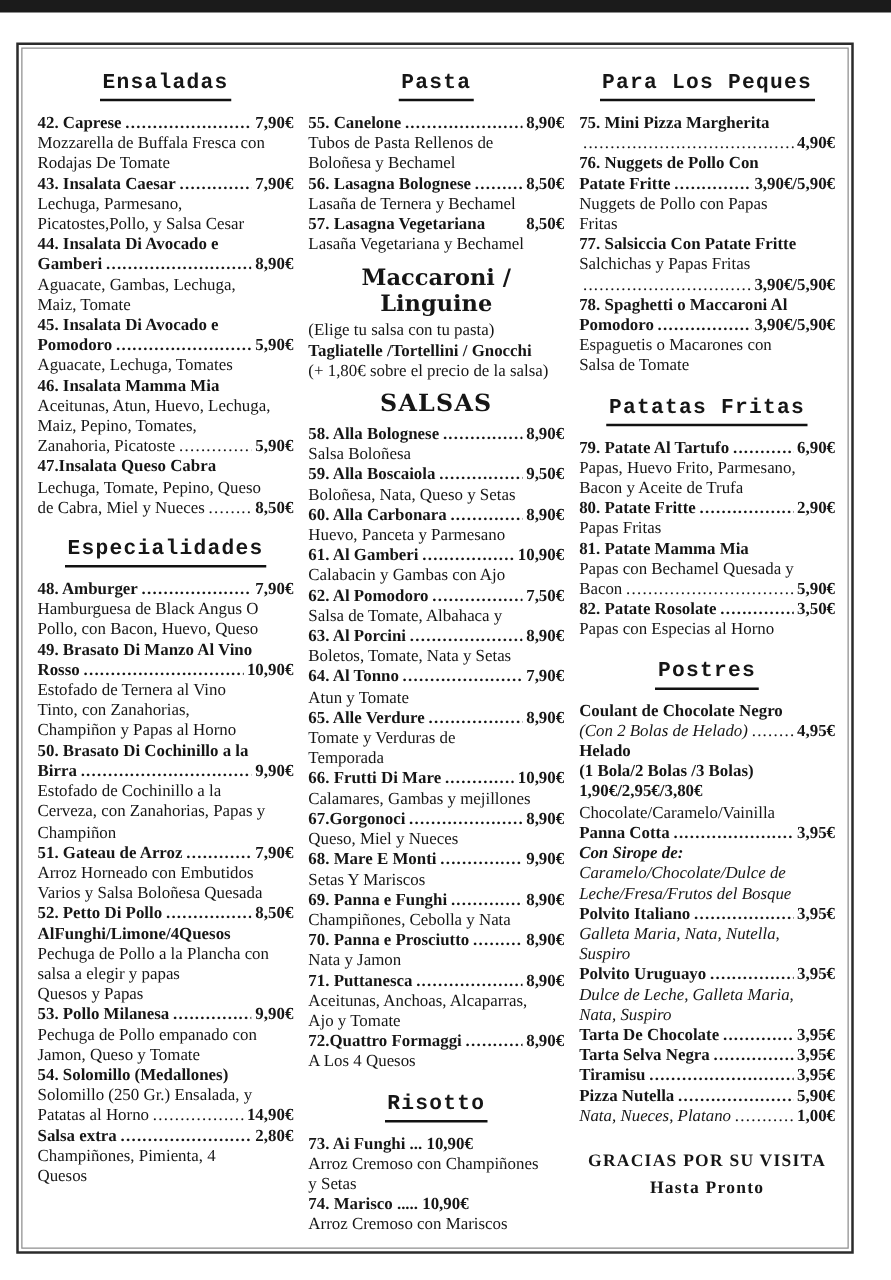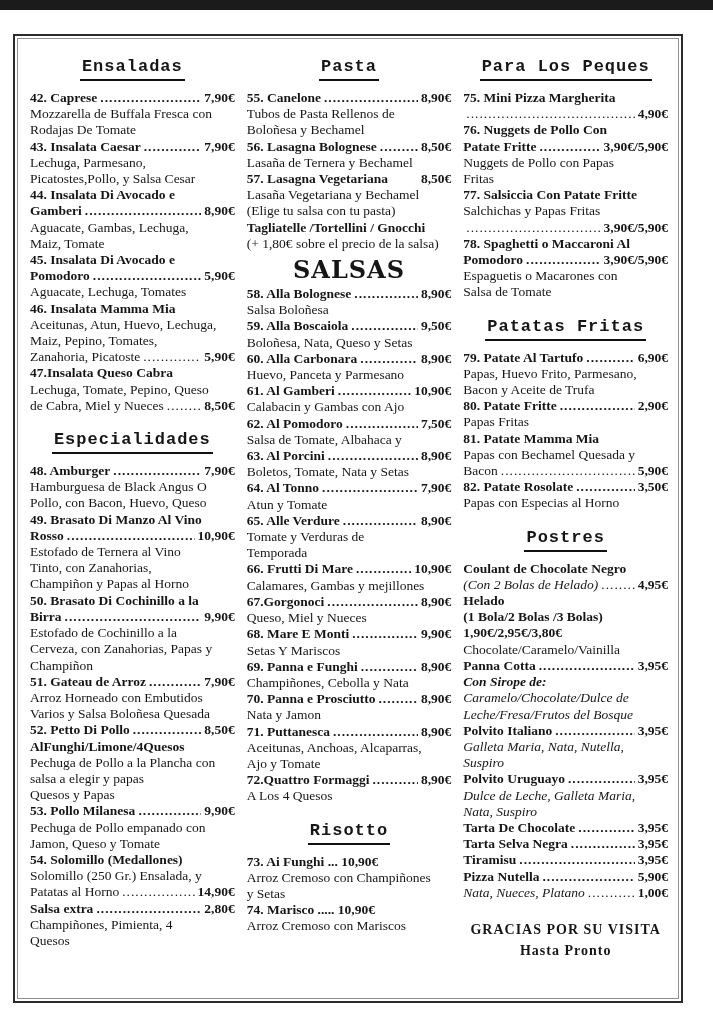--- a/index.html
+++ b/index.html
@@ -18,21 +18,21 @@
     width:100%;height:100%;box-sizing:border-box;
     padding:2px 10px 6px 12px;display:flex;gap:12px;overflow:hidden;
   }
   .menu-column{flex:1 1 0;min-width:0}
   .h1{text-align:center;margin:14px 0 9px;line-height:22px}
   .h1-text{
     font-family:"Liberation Mono","DejaVu Sans Mono",monospace;font-weight:bold;
     font-size:17px;letter-spacing:1px;border-bottom:2px solid #111;
     padding:0 2px 1px;display:inline-block;white-space:nowrap;
   }
-  .h2{text-align:center;font-weight:bold;font-size:24px;letter-spacing:1px;margin:7px 0 5px;font-family:"DejaVu Serif",serif;line-height:22px}
+  .h2{text-align:center;font-weight:bold;font-size:19px;letter-spacing:1px;margin:7px 0 5px;font-family:"DejaVu Serif",serif;line-height:22px}
   .h3{text-align:center;font-weight:bold;font-size:18px;margin:9px 0 2px;font-family:"DejaVu Serif",serif;line-height:21px}
   .line,.pline{font-size:13.5px;line-height:16.2px}
   .line{white-space:nowrap}
   .cline{text-align:left}
   .pline{display:flex;align-items:flex-end}
   .pl-left{white-space:nowrap}
   .leader{flex:1 1 auto;overflow:hidden;white-space:nowrap;margin:0 3px;letter-spacing:1px;min-width:4px}
   .price{white-space:nowrap;font-weight:bold}
   .s-b{font-weight:bold}
   .s-r{font-weight:normal}
@@ -174,20 +174,21 @@
           <span class="leader s-b">............................................................................................................................................</span>
           <span class="price">8,50€</span>
         </div>
         <div class="line"><span class="s-r">Lasaña de Ternera y Bechamel</span></div>
         <div class="pline">
           <span class="s-b pl-left">57. Lasagna Vegetariana</span>
           <span class="leader s-b"></span>
           <span class="price">8,50€</span>
         </div>
         <div class="line"><span class="s-r">Lasaña Vegetariana y Bechamel</span></div>
+        <div class="h3"><span>Maccaroni / Linguine</span></div>
         <div class="line cline"><span class="s-r">(Elige tu salsa con tu pasta)</span></div>
         <div class="line cline"><span class="s-b">Tagliatelle /Tortellini / Gnocchi</span></div>
         <div class="line cline"><span class="s-r">(+ 1,80€ sobre el precio de la salsa)</span></div>
         <div class="h2"><span>SALSAS</span></div>
         <div class="pline">
           <span class="s-b pl-left">58. Alla Bolognese</span>
           <span class="leader s-b">............................................................................................................................................</span>
           <span class="price">8,90€</span>
         </div>
         <div class="line"><span class="s-r">Salsa Boloñesa</span></div>

